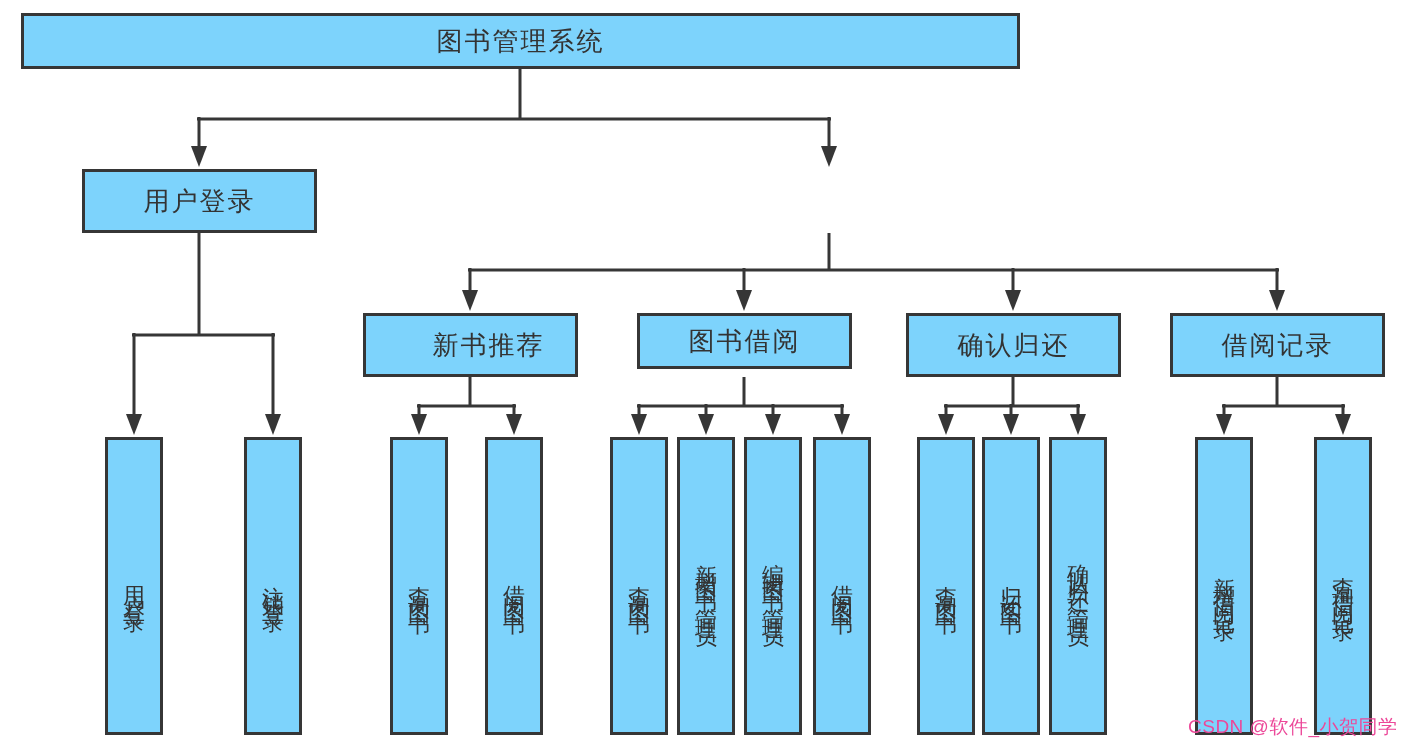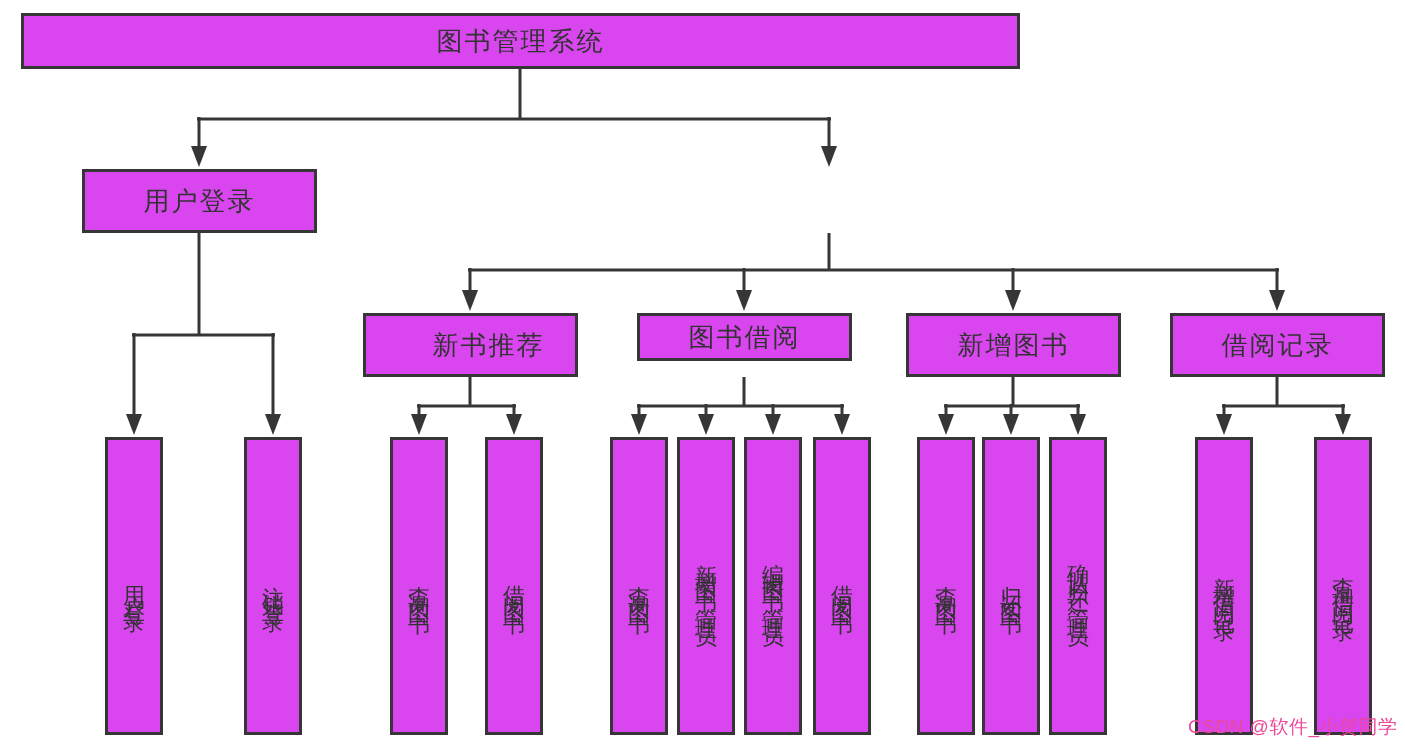--- a/index.html
+++ b/index.html
@@ -20,21 +20,21 @@
     left: 0;
     top: 0;
     width: 1405px;
     height: 747px;
     z-index: 1;
   }
   .box {
     position: absolute;
     box-sizing: border-box;
     border: 3px solid #363636;
-    background: #d946ef;
+    background: #7dd3fc;
     display: flex;
     align-items: center;
     justify-content: center;
     color: #333333;
     z-index: 2;
   }
   .h-label {
     font-size: 26px;
     letter-spacing: 2px;
     white-space: nowrap;
@@ -46,21 +46,21 @@
   .v-label {
     font-size: 22px;
     letter-spacing: 9px;
     line-height: 1;
   }
   
   #n-root  { left: 21px;  top: 13px;  width: 999px; height: 56px; }
   #n-ulog  { left: 82px;  top: 169px; width: 235px; height: 64px; }
   #n-bmgmt { left: 712px; top: 169px; width: 233px; height: 64px; }
   #n-newb  { left: 363px; top: 313px; width: 215px; height: 64px; padding-left: 36px; }
-  #n-bborr { left: 637px; top: 313px; width: 215px; height: 48px; }
+  #n-bborr { left: 637px; top: 313px; width: 215px; height: 56px; }
   #n-cborr { left: 906px; top: 313px; width: 215px; height: 64px; }
   #n-brec  { left: 1170px; top: 313px; width: 215px; height: 64px; }
   .leaf { top: 437px; width: 58px; height: 298px; }
   #l-ulogin { left: 105px; }
   #l-logout { left: 244px; }
   #l-query1 { left: 390px; }
   #l-borr1  { left: 485px; }
   #l-query2 { left: 610px; }
   #l-addbk  { left: 677px; }
   #l-editbk { left: 744px; }
@@ -127,21 +127,21 @@
     <span class="h-label">用户登录</span>
   </div>
 
   <div class="box" id="n-newb">
     <span class="h-label">新书推荐</span>
   </div>
   <div class="box" id="n-bborr">
     <span class="h-label">图书借阅</span>
   </div>
   <div class="box" id="n-cborr">
-    <span class="h-label">新增图书</span>
+    <span class="h-label">确认归还</span>
   </div>
   <div class="box" id="n-brec">
     <span class="h-label">借阅记录</span>
   </div>
 
   <div class="box leaf v-box" id="l-ulogin">
     <span class="v-label">用户登录</span>
   </div>
   <div class="box leaf v-box" id="l-logout">
     <span class="v-label">注销登录</span>

